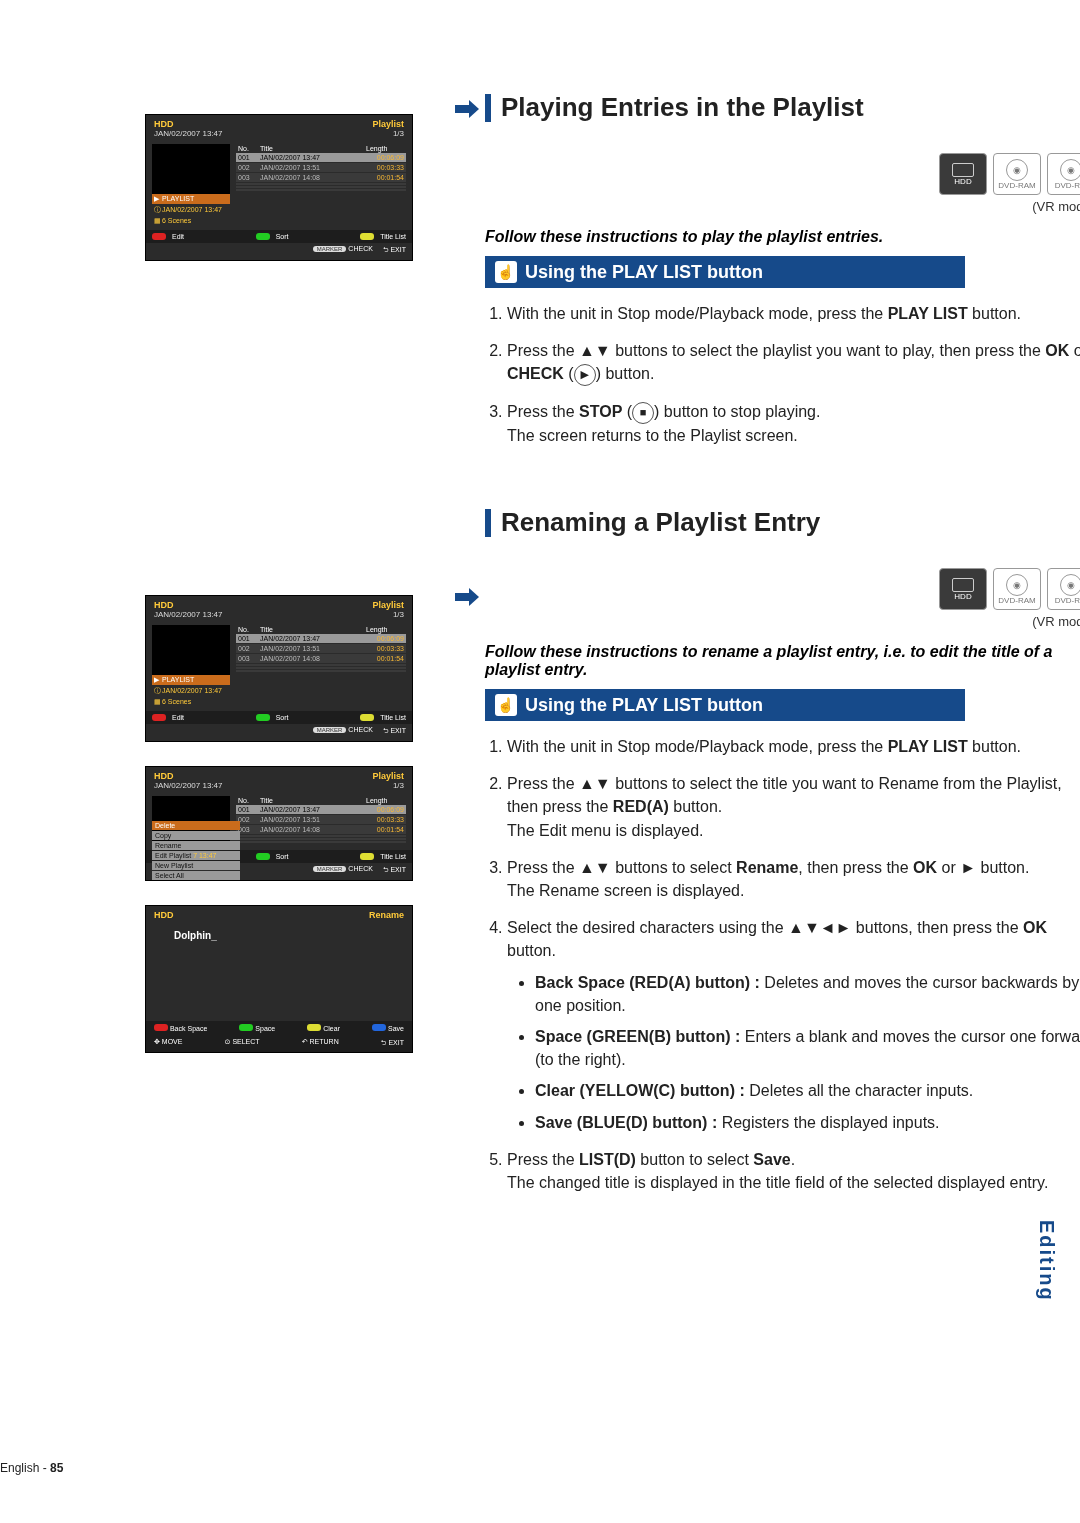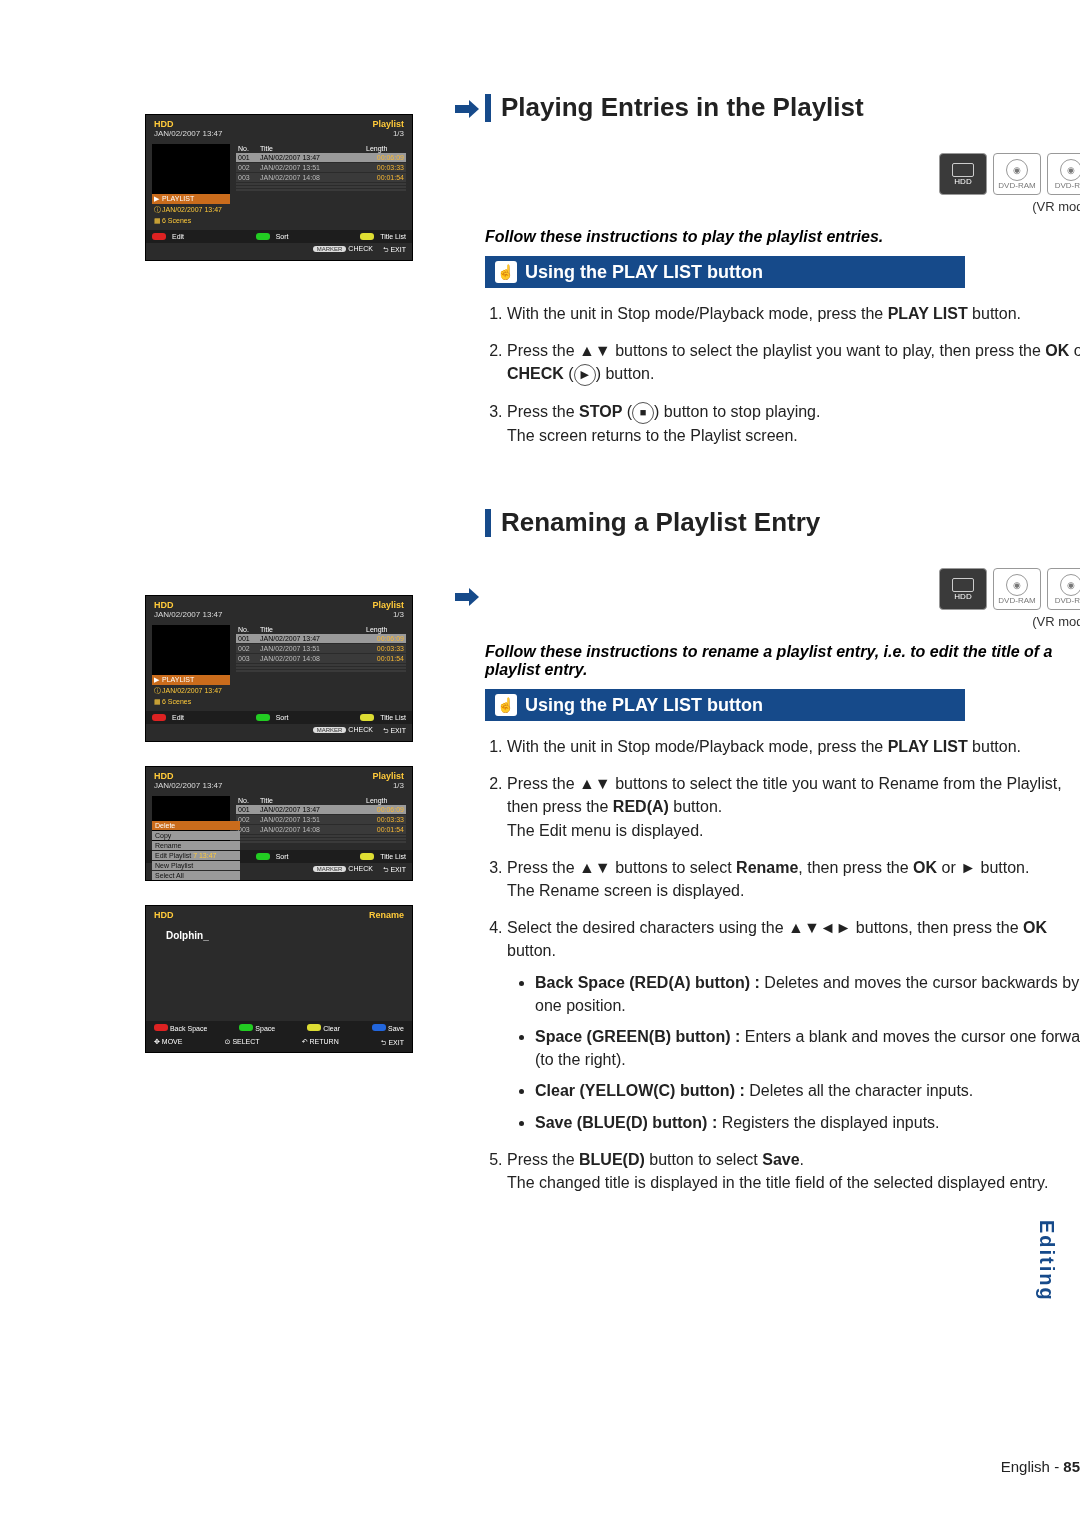--- a/index.html
+++ b/index.html
@@ -68,21 +68,21 @@
   .pill.red{background:#d22;} .pill.green{background:#2c2;} .pill.yellow{background:#dd3;} .pill.blue{background:#26d;}
   .osd-foot2 { display:flex; justify-content: flex-end; gap:10px; padding:2px 6px 4px; font-size:7px; background:#2b2b2b;}
   .marker { background:#ddd; color:#333; border-radius:6px; padding:0 4px; font-size:6px;}
 
   .edit-menu {
     position:absolute; left:6px; top:54px; width:88px; font-size:7px;
   }
   .edit-menu .mi { background:#9a9a9a; color:#111; padding:1px 3px; margin-bottom:1px;}
   .edit-menu .mi.sel { background:#ca6c1c; color:#fff;}
 
-  .rename-osd .rn-title { padding: 10px 20px; font-weight:bold; color:#fff; font-size:10px;}
+  .rename-osd .rn-title { padding: 10px 28px; font-weight:bold; color:#fff; font-size:10px;}
   .rename-osd .rn-foot1, .rename-osd .rn-foot2 {
     display:flex; justify-content: space-between; padding:3px 8px; font-size:7px; background:#1d1d1d;
   }
 
   
   .right-col {
     position: absolute;
     left: 485px;
     top: 92px;
     width: 610px;
@@ -132,21 +132,21 @@
 
   .section2 { margin-top: 60px;}
 
   .side-tab {
     position:absolute; right:22px; top:1220px;
     writing-mode: vertical-rl; color:#164a8a; font-weight:bold;
     font-size:20px; letter-spacing:2px;
   }
   .page-footer {
     position:absolute; bottom:48px; left:0; width:100%;
-    text-align:right; font-size:15px; color:#222;
+    text-align:left; font-size:12px; color:#222;
   }
   .arrow-marker {
     position:absolute; left:455px; width:24px; height:18px;
   }
   .arrow-marker::before{
     content:""; position:absolute; left:0; top:5px; width:14px;height:8px;background:#164a8a;
   }
   .arrow-marker::after{
     content:""; position:absolute; left:14px; top:0;
     border-top:9px solid transparent; border-bottom:9px solid transparent;
@@ -476,21 +476,21 @@
       <li><span>Press the ▲▼ buttons to select </span><b>Rename</b><span>, then press the </span><b>OK</b><span> or ► button.</span><br><span>The Rename screen is displayed.</span></li>
       <li>
         <span>Select the desired characters using the ▲▼◄► buttons, then press the </span><b>OK</b><span> button.</span>
         <ul class="bullets">
           <li><b>Back Space (RED(A) button) : </b><span>Deletes and moves the cursor backwards by one position.</span></li>
           <li><b>Space (GREEN(B) button) : </b><span>Enters a blank and moves the cursor one forward (to the right).</span></li>
           <li><b>Clear (YELLOW(C) button) : </b><span>Deletes all the character inputs.</span></li>
           <li><b>Save (BLUE(D) button) : </b><span>Registers the displayed inputs.</span></li>
         </ul>
       </li>
-      <li><span>Press the </span><b>BLUE(D)</b><span> button to select </span><b>Save</b><span>.</span><br><span>The changed title is displayed in the title field of the selected displayed entry.</span></li>
+      <li><span>Press the </span><b>LIST(D)</b><span> button to select </span><b>Save</b><span>.</span><br><span>The changed title is displayed in the title field of the selected displayed entry.</span></li>
     </ol>
   </div>
 
 </div>
 
 <div class="side-tab">Editing</div>
 
 <div class="page-footer">
   <span>English</span><span> - </span><b>85</b>
 </div>

